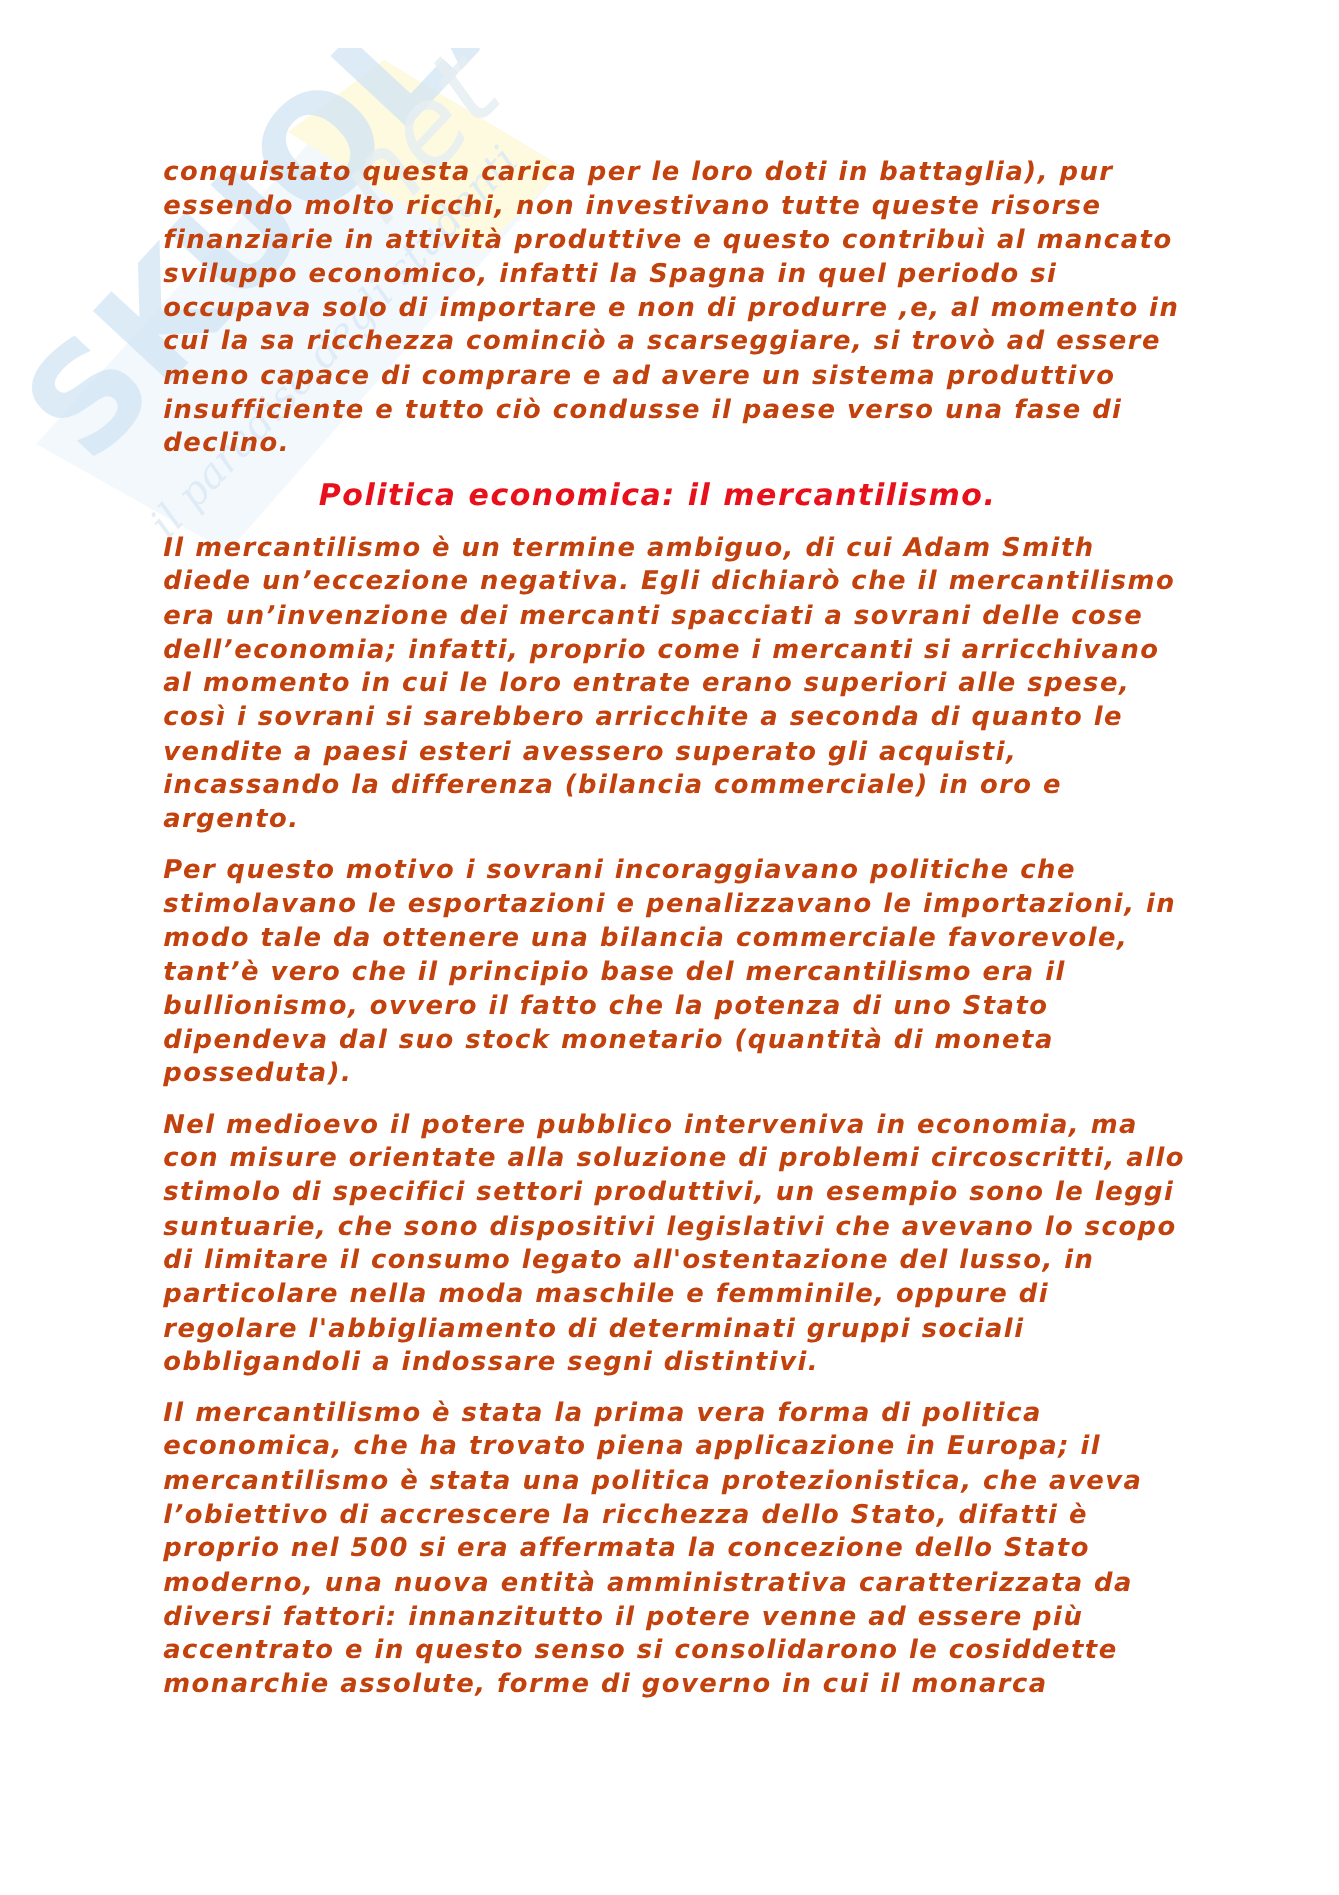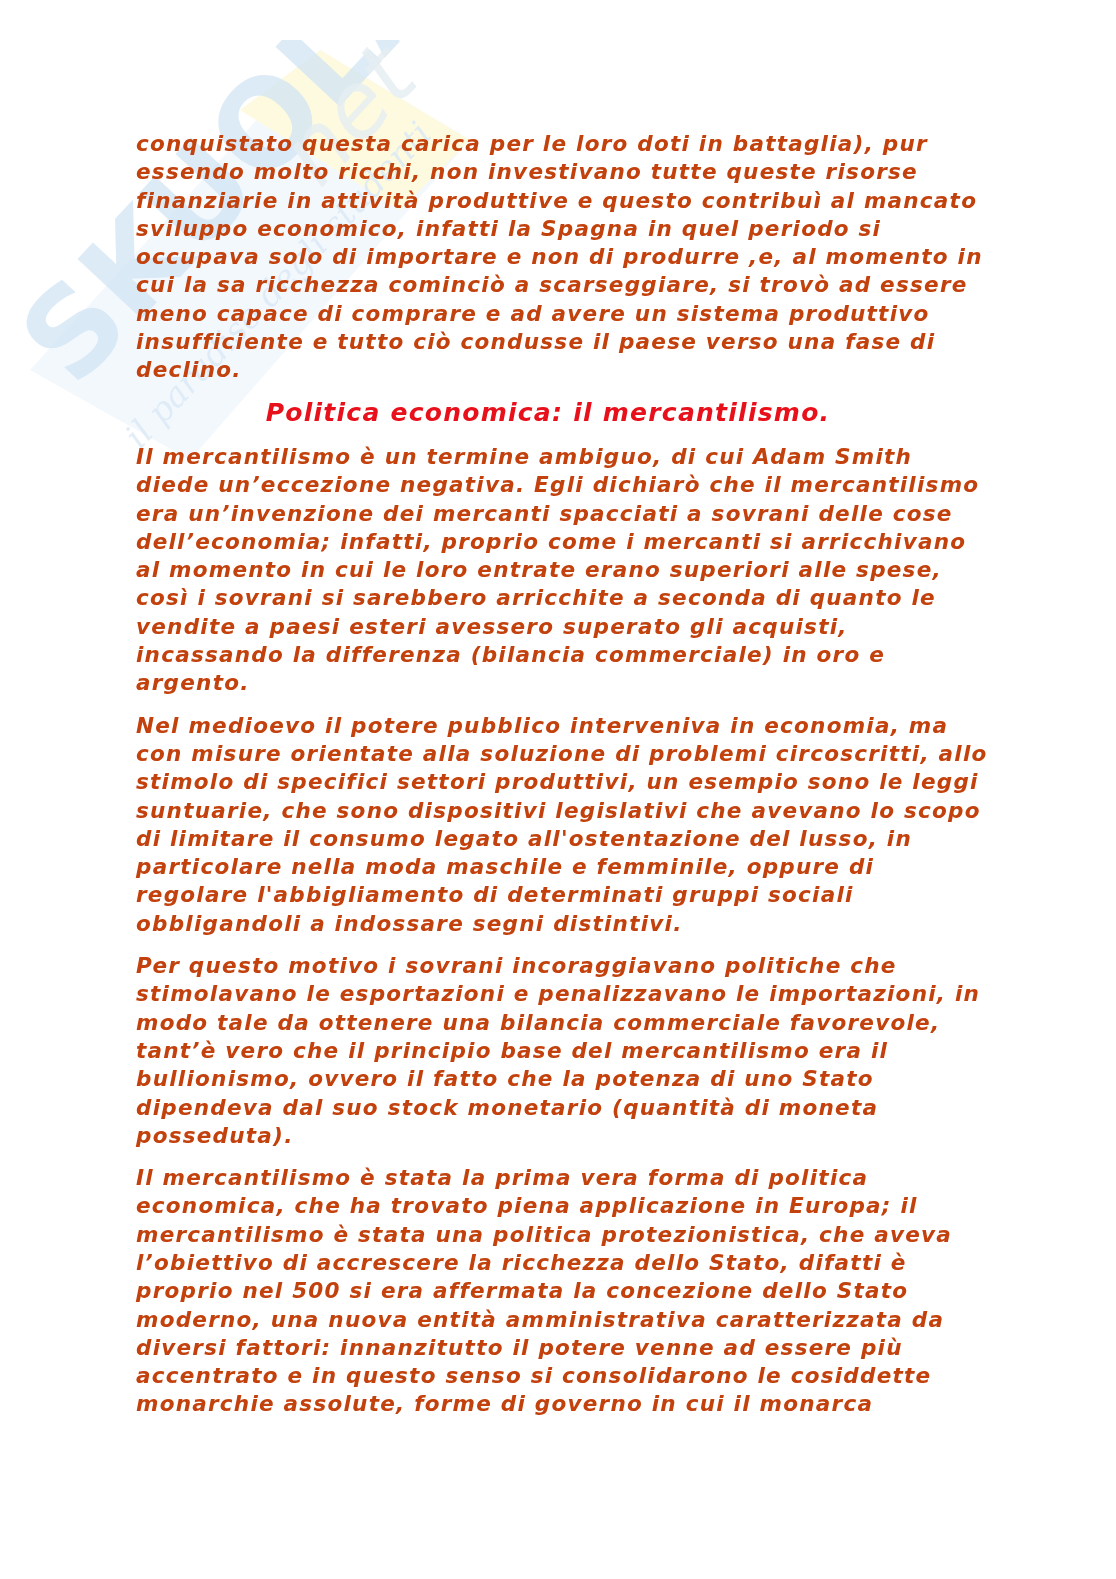--- a/index.html
+++ b/index.html
@@ -57,35 +57,35 @@
   <h2 class="heading">Politica economica: il mercantilismo.</h2>
   <p class="para">Il mercantilismo è un termine ambiguo, di cui Adam Smith
 diede un’eccezione negativa. Egli dichiarò che il mercantilismo
 era un’invenzione dei mercanti spacciati a sovrani delle cose
 dell’economia; infatti, proprio come i mercanti si arricchivano
 al momento in cui le loro entrate erano superiori alle spese,
 così i sovrani si sarebbero arricchite a seconda di quanto le
 vendite a paesi esteri avessero superato gli acquisti,
 incassando la differenza (bilancia commerciale) in oro e
 argento.</p>
+  <p class="para">Per questo motivo i sovrani incoraggiavano politiche che
+stimolavano le esportazioni e penalizzavano le importazioni, in
+modo tale da ottenere una bilancia commerciale favorevole,
+tant’è vero che il principio base del mercantilismo era il
+bullionismo, ovvero il fatto che la potenza di uno Stato
+dipendeva dal suo stock monetario (quantità di moneta
+posseduta).</p>
   <p class="para">Nel medioevo il potere pubblico interveniva in economia, ma
 con misure orientate alla soluzione di problemi circoscritti, allo
 stimolo di specifici settori produttivi, un esempio sono le leggi
 suntuarie, che sono dispositivi legislativi che avevano lo scopo
 di limitare il consumo legato all'ostentazione del lusso, in
 particolare nella moda maschile e femminile, oppure di
 regolare l'abbigliamento di determinati gruppi sociali
 obbligandoli a indossare segni distintivi.</p>
-  <p class="para">Per questo motivo i sovrani incoraggiavano politiche che
-stimolavano le esportazioni e penalizzavano le importazioni, in
-modo tale da ottenere una bilancia commerciale favorevole,
-tant’è vero che il principio base del mercantilismo era il
-bullionismo, ovvero il fatto che la potenza di uno Stato
-dipendeva dal suo stock monetario (quantità di moneta
-posseduta).</p>
   <p class="para">Il mercantilismo è stata la prima vera forma di politica
 economica, che ha trovato piena applicazione in Europa; il
 mercantilismo è stata una politica protezionistica, che aveva
 l’obiettivo di accrescere la ricchezza dello Stato, difatti è
 proprio nel 500 si era affermata la concezione dello Stato
 moderno, una nuova entità amministrativa caratterizzata da
 diversi fattori: innanzitutto il potere venne  ad essere più
 accentrato e in questo senso si consolidarono le cosiddette
 monarchie assolute, forme di governo in cui il monarca</p>
 </main>

